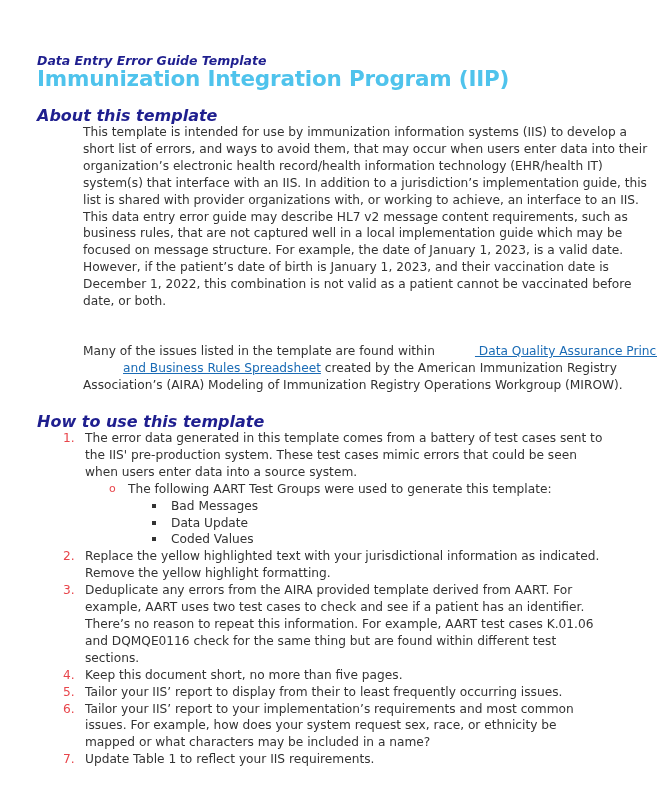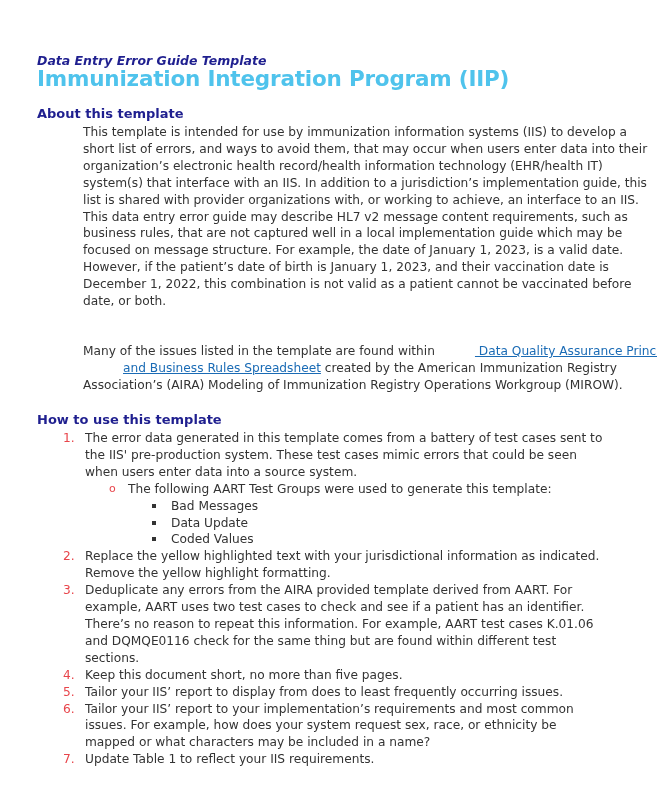--- a/index.html
+++ b/index.html
@@ -16,21 +16,21 @@
     font-weight: bold; font-size: 21.5px; color: #4fc3ec;
     letter-spacing: -0.2px; white-space: nowrap; margin-top: 44px;
   }
   .subtitle {
     position: absolute; top: 53px; left: 0;
     font-weight: bold; font-style: italic; font-size: 12.5px; color: #1f1f8f;
     white-space: nowrap;
   }
   .h2 {
     position: absolute; left: 0;
-    font-weight: bold; font-size: 13px; color: #1f1f8f;
+    font-weight: bold; font-style: italic; font-size: 16px; color: #1f1f8f;
     white-space: nowrap;
   }
   .para {
     position: absolute; left: 0; width: 600px;
     font-size: 12.2px; line-height: 16.9px; color: #333333; margin-left: 46px;
   }
   .line { white-space: nowrap; display: block; }
   a.link { color: #1a6bb5; text-decoration: underline; padding-left: 40px; }
   .list { position: absolute; left: 0; width: 600px; font-size: 12.2px; line-height: 16.9px; }
   .li { position: relative; padding-left: 48px; }
@@ -105,21 +105,21 @@
       <span class="line">There’s no reason to repeat this information. For example, AART test cases K.01.06</span>
       <span class="line">and DQMQE0116 check for the same thing but are found within different test</span>
       <span class="line">sections.</span>
     </div>
     <div class="li">
       <span class="num">4.</span>
       <span class="line">Keep this document short, no more than five pages.</span>
     </div>
     <div class="li">
       <span class="num">5.</span>
-      <span class="line">Tailor your IIS’ report to display from does to least frequently occurring issues.</span>
+      <span class="line">Tailor your IIS’ report to display from their to least frequently occurring issues.</span>
     </div>
     <div class="li">
       <span class="num">6.</span>
       <span class="line">Tailor your IIS’ report to your implementation’s requirements and most common</span>
       <span class="line">issues. For example, how does your system request sex, race, or ethnicity be</span>
       <span class="line">mapped or what characters may be included in a name?</span>
     </div>
     <div class="li">
       <span class="num">7.</span>
       <span class="line">Update Table 1 to reflect your IIS requirements.</span>

